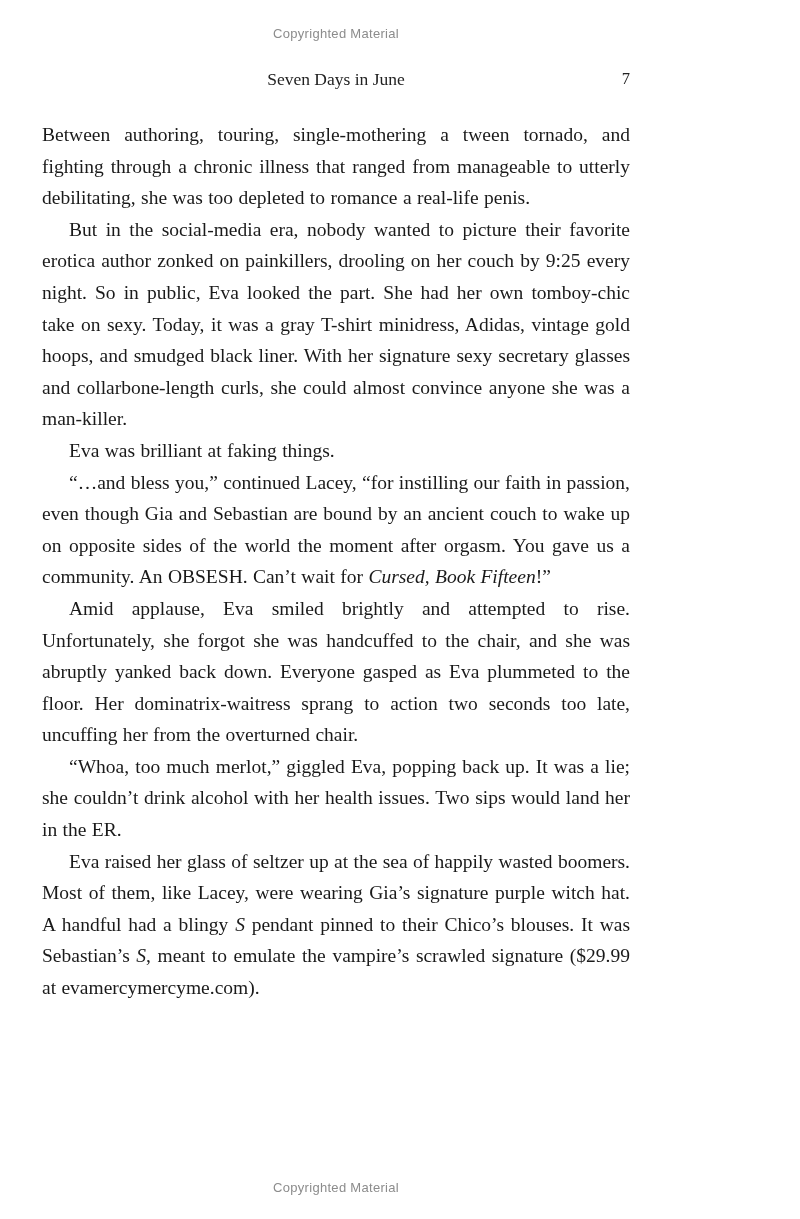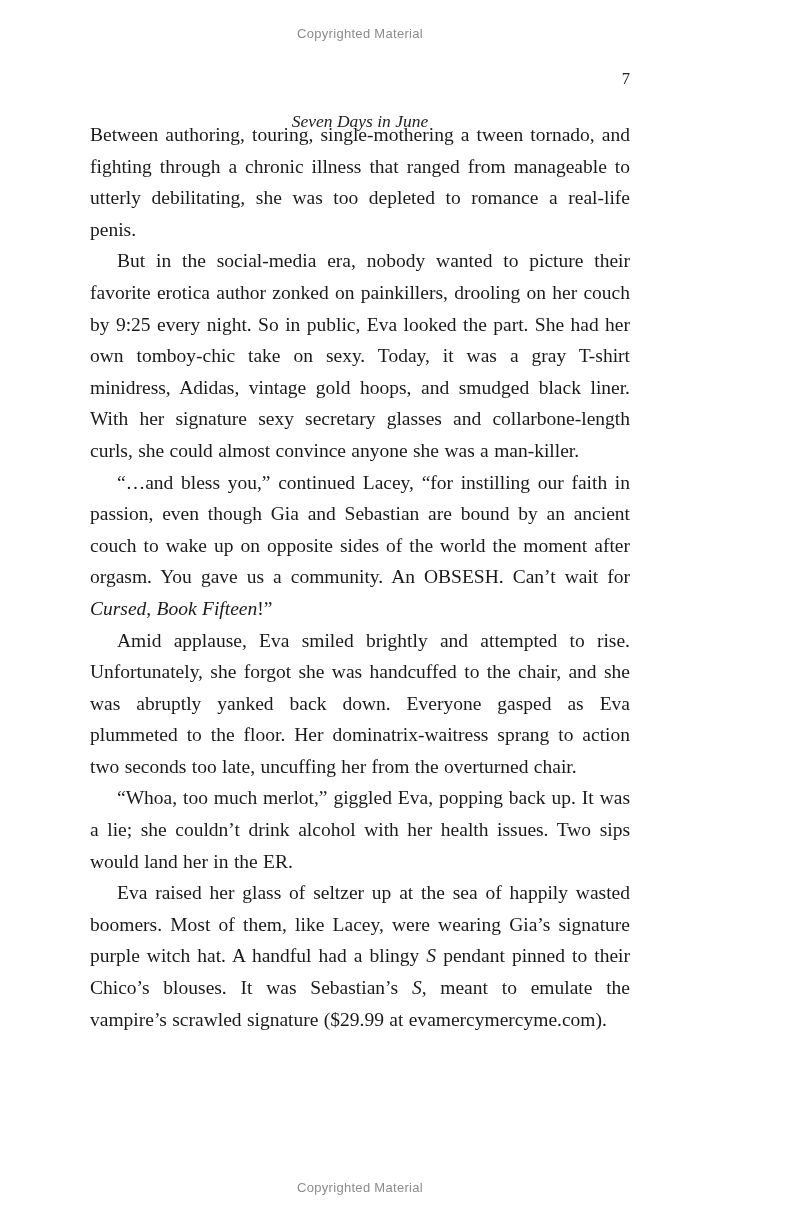--- a/index.html
+++ b/index.html
@@ -8,21 +8,21 @@
     background: #ffffff;
   }
   .page {
     position: relative;
     width: 720px;
     min-height: 1219px;
     box-sizing: border-box;
     background: #ffffff;
     display: flex;
     flex-direction: column;
-    padding: 26px 90px 24px 90px;
+    padding: 26px 90px 24px 42px;
     font-family: "Liberation Serif", serif;
     color: #1a1a1a;
   }
   .copyright {
     text-align: center;
     font-family: "Liberation Sans", sans-serif;
     font-size: 13px;
     letter-spacing: 0.3px;
     color: #8c8c8c;
     flex: 0 0 auto;
@@ -31,24 +31,22 @@
   .copyright.bottom { margin-top: auto; padding-top: 20px; }
   .running-header {
     position: relative;
     height: 24px;
     margin-bottom: 26px;
     flex: 0 0 auto;
   }
   .running-title {
     display: block;
     text-align: center;
-    font-style: italic;
     font-size: 17.5px;
     color: #222222;
-    margin-top: 42px;
   }
   .page-number {
     position: absolute;
     right: 0;
     top: 0;
     font-size: 16.5px;
     font-style: normal;
     color: #222222;
   }
   .body-text {
@@ -77,20 +75,21 @@
   <div class="copyright top">Copyrighted Material</div>
 
   <div class="running-header">
     <span class="running-title">Seven Days in June</span>
     <span class="page-number">7</span>
   </div>
 
   <div class="body-text" id="paragraphs">
       <p class="para"><span>Between authoring, touring, single-mothering a tween tornado, and fighting through a chronic illness that ranged from manageable to utterly debilitating, she was too depleted to romance a real-life penis.</span></p>
       <p class="para indent"><span>But in the social-media era, nobody wanted to picture their favorite erotica author zonked on painkillers, drooling on her couch by 9:25 every night. So in public, Eva looked the part. She had her own tomboy-chic take on sexy. Today, it was a gray T-shirt minidress, Adidas, vintage gold hoops, and smudged black liner. With her signature sexy secretary glasses and collarbone-length curls, she could almost convince anyone she was a man-killer.</span></p>
+      <p class="para indent"><span>Eva was brilliant at faking things.</span></p>
       <p class="para indent"><span>“…and bless you,” continued Lacey, “for instilling our faith in passion, even though Gia and Sebastian are bound by an ancient couch to wake up on opposite sides of the world the moment after orgasm. You gave us a community. An OBSESH. Can’t wait for </span><em>Cursed, Book Fifteen</em><span>!”</span></p>
       <p class="para indent"><span>Amid applause, Eva smiled brightly and attempted to rise. Unfortunately, she forgot she was handcuffed to the chair, and she was abruptly yanked back down. Everyone gasped as Eva plummeted to the floor. Her dominatrix-waitress sprang to action two seconds too late, uncuffing her from the overturned chair.</span></p>
       <p class="para indent"><span>“Whoa, too much merlot,” giggled Eva, popping back up. It was a lie; she couldn’t drink alcohol with her health issues. Two sips would land her in the ER.</span></p>
       <p class="para indent"><span>Eva raised her glass of seltzer up at the sea of happily wasted boomers. Most of them, like Lacey, were wearing Gia’s signature purple witch hat. A handful had a blingy </span><em>S</em><span> pendant pinned to their Chico’s blouses. It was Sebastian’s </span><em>S</em><span>, meant to emulate the vampire’s scrawled signature ($29.99 at evamercymercyme.com).</span></p>
     </div>
 
   <div class="copyright bottom">Copyrighted Material</div>
 
 </div>
 

